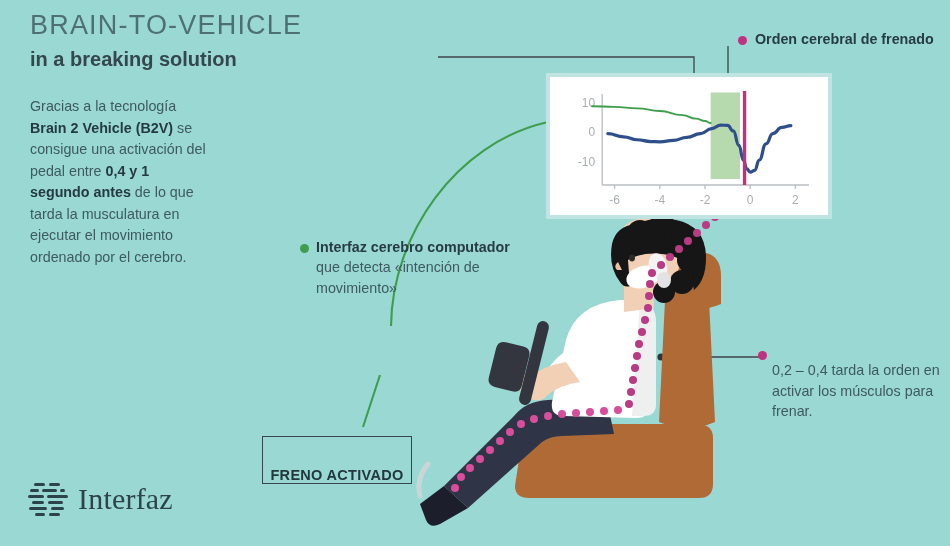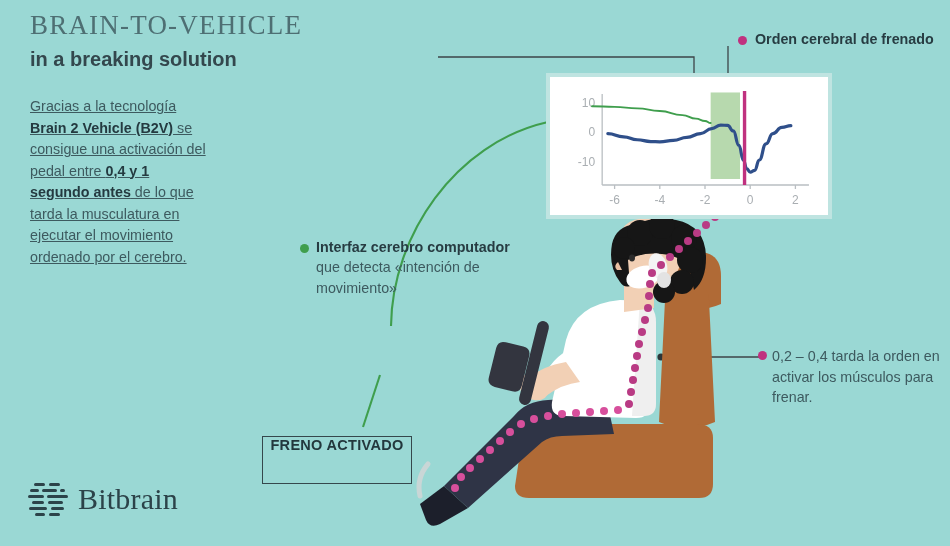--- a/index.html
+++ b/index.html
@@ -9,35 +9,35 @@
     font-family:"Liberation Sans", sans-serif;
     position:relative;
   }
   #stage{position:absolute;left:0;top:0;width:950px;height:546px;}
 
   
   #title-main{
     position:absolute;left:30px;top:10px;
     font-size:27px;letter-spacing:1.2px;
     color:#4e6f73;font-weight:400;
-    font-family:Liberation Serif, serif;
+    font-family:Liberation Sans, sans-serif;
     white-space:nowrap;
   }
   #title-sub{
     position:absolute;left:30px;top:48px;
     font-size:20px;font-weight:bold;color:#33474d;
     white-space:nowrap;
   }
 
   
   #left-copy{
     position:absolute;left:30px;top:96px;width:192px;
     font-size:14.3px;line-height:21.5px;color:#3d5a5f;
   }
-  #left-copy p{margin:0 12px 18px 0;text-decoration:underline;}
+  #left-copy p{margin:0 12px 18px 0;}
   #left-copy b{color:#243a40;font-weight:bold;}
 
   
   .ann{position:absolute;}
   .ann .hd{font-weight:bold;font-size:14.3px;color:#273c42;line-height:19px;}
   .ann .bd{font-size:14.3px;line-height:20.5px;color:#3d5a5f;}
   .dot{
     display:inline-block;width:9px;height:9px;border-radius:50%;
     vertical-align:middle;margin-left:6px;
   }
@@ -48,31 +48,31 @@
   #ann-bci .lead{
     display:inline-block;width:9px;height:9px;border-radius:50%;
     background:#3f9e4d;margin-right:7px;vertical-align:middle;
   }
   #ann-order{left:738px;top:30px;width:212px;}
   #ann-order .lead{
     display:inline-block;width:9px;height:9px;border-radius:50%;
     background:#c0317f;margin-right:8px;vertical-align:middle;
   }
   #ann-muscle{left:772px;top:346px;width:175px;}
-  #ann-muscle .bd{color:#3d5a5f;}
+  #ann-muscle .bd{color:#3d5a5f;margin-top:14px;}
   #ann-muscle .lead{
     position:absolute;left:-14px;top:5px;
     width:9px;height:9px;border-radius:50%;background:#c0317f;
   }
 
   
   #freno-box{
     position:absolute;left:262px;top:436px;width:148px;height:46px;
     border:1.6px solid #35474c;
-    display:flex;align-items:flex-start;justify-content:center;
+    display:flex;align-items:flex-end;justify-content:center;
     font-weight:bold;font-size:14.5px;color:#23383d;letter-spacing:.3px;
   }
 
   
   #chart-panel{
     position:absolute;left:546px;top:73px;width:286px;height:146px;
     background:#ffffff;border:4px solid #bfe4e1;box-sizing:border-box;
   }
   #chart-svg{position:absolute;left:0;top:0;}
   .ticklbl{
@@ -287,16 +287,16 @@
         <rect x="0" y="15" width="16" height="3" rx="1.5"></rect>
         <rect x="19" y="15" width="21" height="3" rx="1.5"></rect>
         <rect x="4" y="21" width="12" height="3" rx="1.5"></rect>
         <rect x="20" y="21" width="15" height="3" rx="1.5"></rect>
         <rect x="1" y="27" width="18" height="3" rx="1.5"></rect>
         <rect x="23" y="27" width="13" height="3" rx="1.5"></rect>
         <rect x="7" y="33" width="10" height="3" rx="1.5"></rect>
         <rect x="21" y="33" width="11" height="3" rx="1.5"></rect>
       </g>
     </svg>
-    <div id="logo-text">Bitbrain</div>
+    <div id="logo-text">Interfaz</div>
   </div>
 
 </div>
 
 </body></html>

